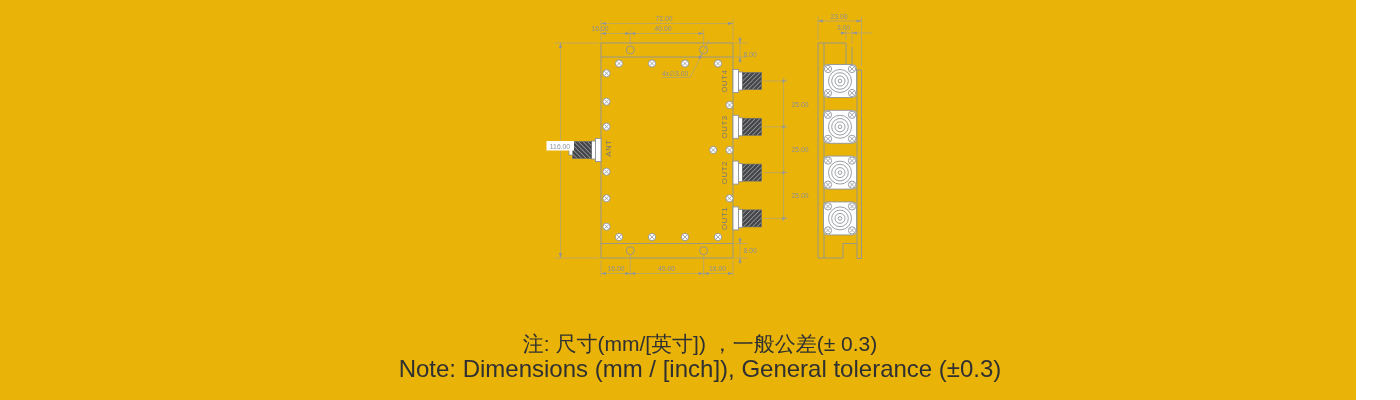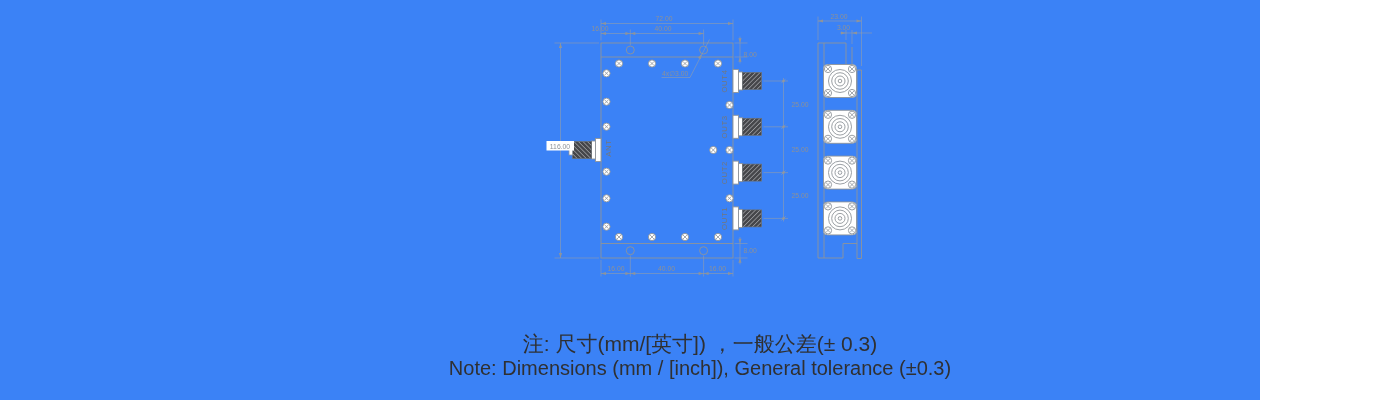--- a/index.html
+++ b/index.html
@@ -1,29 +1,29 @@
 <!DOCTYPE html>
 <html><head>
 <meta charset="utf-8">
 <style>
   html,body{margin:0;padding:0;background:#ffffff;}
-  .page{position:relative;width:1260px;height:400px;background:#3b82f6;overflow:hidden;
+  .page{position:relative;width:1356px;height:400px;background:#eab308;overflow:hidden;
         font-family:"Liberation Sans",sans-serif;}
   svg{position:absolute;left:0;top:0;}
   .ln{stroke:#8f949a;stroke-width:0.9;fill:none;}
   .thin{stroke:#9aa0a5;stroke-width:0.55;fill:none;}
   .arr{fill:#8f949a;stroke:none;}
   .dot{fill:#8f949a;stroke:none;}
   text.dim{fill:#8d9197;font-size:6.8px;font-family:"Liberation Sans",sans-serif;}
   text.lbl{fill:#73777c;font-size:7.8px;letter-spacing:0.6px;font-family:"Liberation Sans",sans-serif;}
   .mask{fill:#ffffff;stroke:none;}
   .knurl{fill:url(#knurl);stroke:#6b6f73;stroke-width:0.7;}
   .note{position:absolute;left:0;top:331px;width:1400px;text-align:center;color:#2f3032;}
   .note .zh{font-size:21px;line-height:25px;}
-  .note .en{font-size:20px;line-height:25px;}
+  .note .en{font-size:24px;line-height:25px;}
 </style>
 </head>
 <body>
 
 <div class="page">
 <svg width="1400" height="310" viewBox="0 0 1400 310">
   <defs>
     <pattern id="knurl" width="3.2" height="3.2" patternUnits="userSpaceOnUse" patternTransform="rotate(45)">
       <rect width="3.2" height="3.2" fill="#45464a"></rect>
       <line x1="0" y1="0" x2="0" y2="3.2" stroke="#c9cacd" stroke-width="1"></line>

